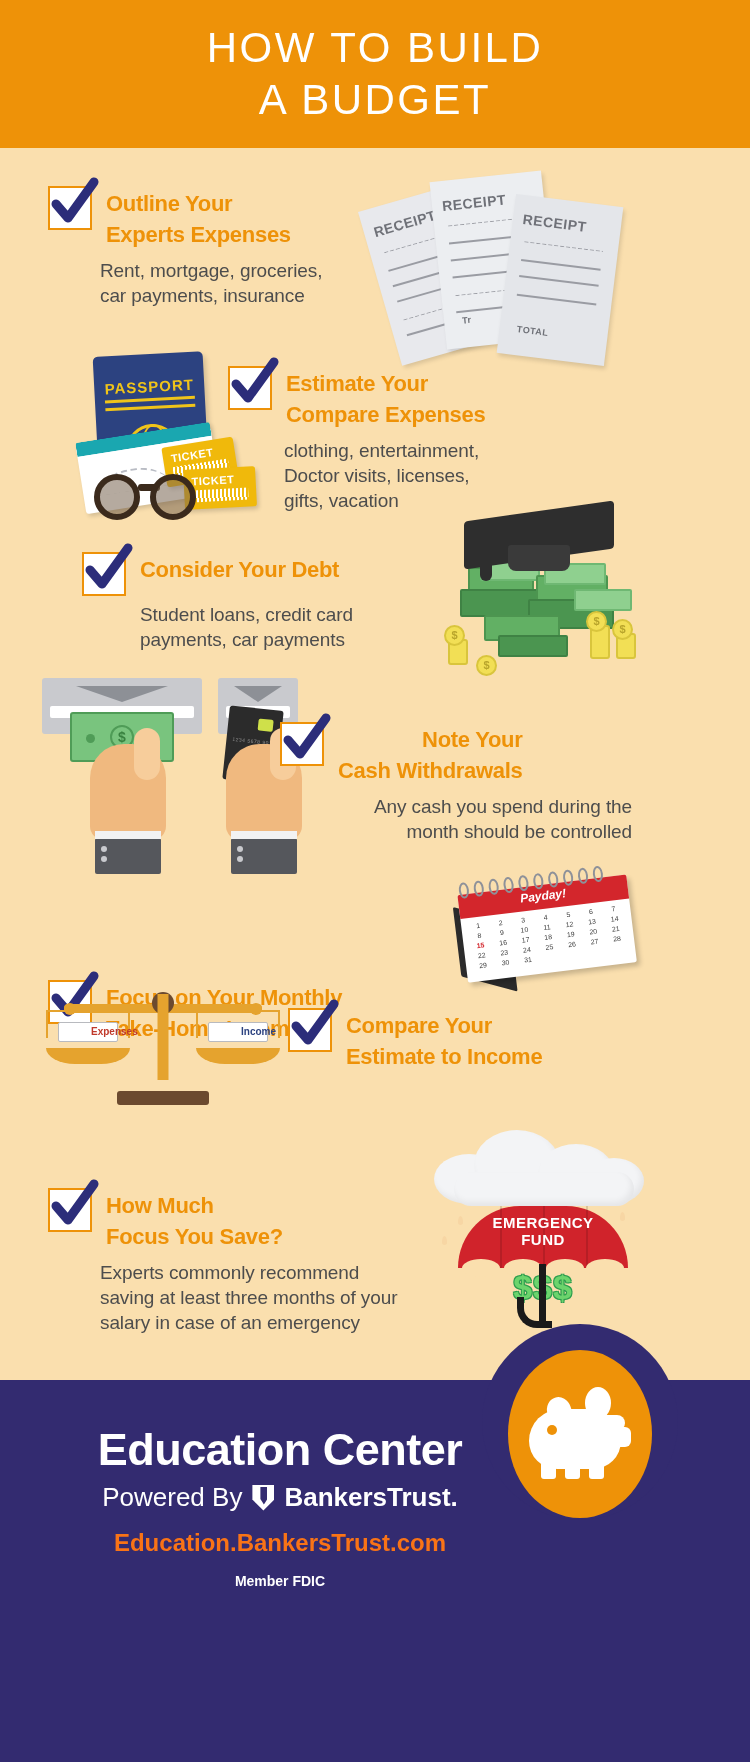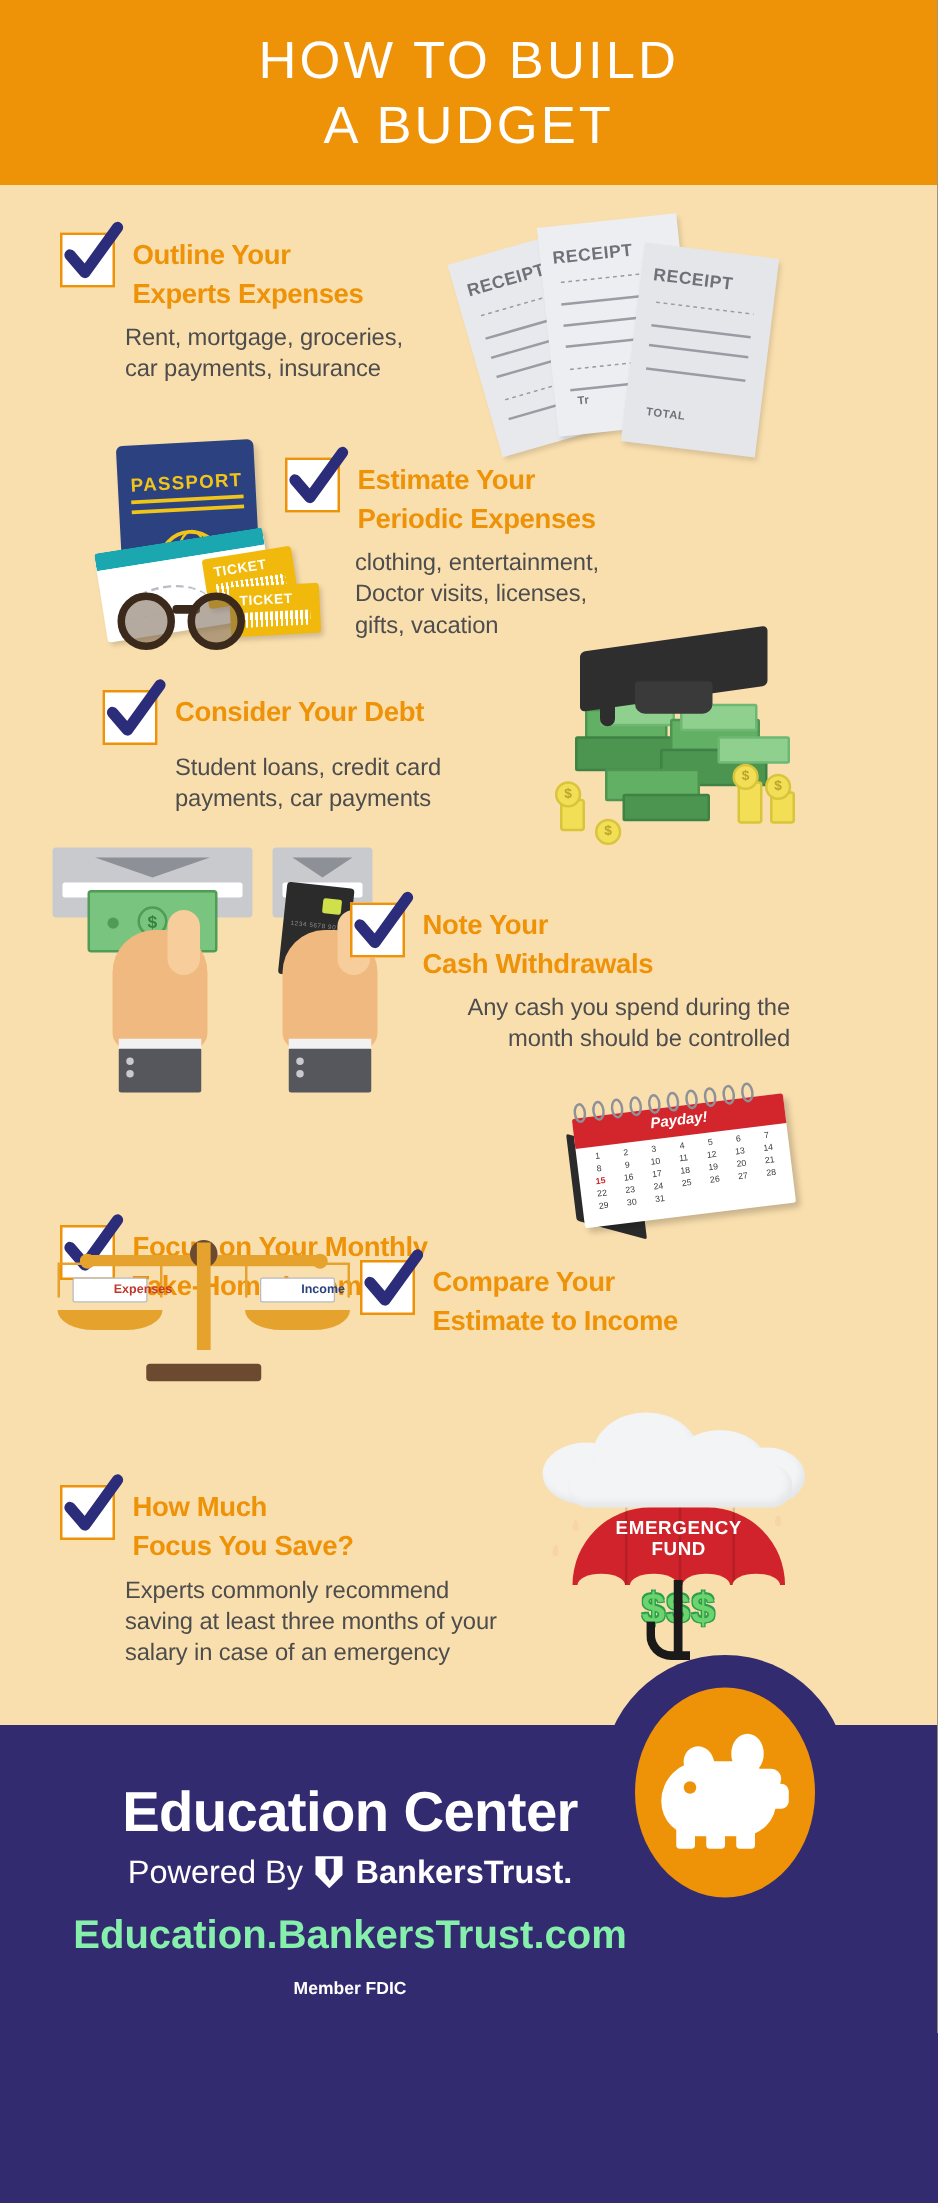--- a/index.html
+++ b/index.html
@@ -325,21 +325,21 @@
   .shield {
     display: inline-block; width: 22px; height: 26px; background: #ffffff;
     clip-path: polygon(0 0, 100% 0, 100% 58%, 50% 100%, 0 58%);
     position: relative;
   }
   .shield:after {
     content: ""; position: absolute; left: 8px; top: 2px; width: 7px; height: 18px;
     background: #332b70; clip-path: polygon(0 0, 100% 0, 100% 70%, 50% 100%, 0 70%);
   }
   .bt-name { font-weight: bold; font-size: 26px; color: #ffffff; }
-  .edu-url { margin-top: 16px; color: #86efac; font-size: 32px; font-weight: bold; }
+  .edu-url { margin-top: 16px; color: #f97316; font-size: 24px; font-weight: bold; }
   .fdic { margin-top: 16px; color: #ffffff; font-size: 14px; font-weight: bold; }
 </style>
 </head>
 <body>
 
 <div class="infographic">
 
   <div class="header">
     <div class="header-line">HOW TO BUILD</div>
     <div class="header-line">A BUDGET</div>
@@ -421,21 +421,21 @@
 
   <div class="step" style="left:228px; top:366px; width:330px;">
     <div class="step-head">
       <div class="checkbox">
         <svg class="tick" viewBox="0 0 56 56">
           <path d="M10 28 L22 42 L48 6" stroke="#2c2d7a" stroke-width="9" fill="none" stroke-linecap="round" stroke-linejoin="round"></path>
         </svg>
       </div>
       <div class="step-title">
         <div>Estimate Your</div>
-        <div>Periodic Expenses</div>
+        <div>Compare Expenses</div>
       </div>
     </div>
     <div class="step-body" style="margin:8px 0 0 56px;">
       <div>clothing, entertainment,</div>
       <div>Doctor visits, licenses,</div>
       <div>gifts, vacation</div>
     </div>
   </div>
 
   <div class="money">
@@ -515,21 +515,21 @@
     </div>
   </div>
 
   <div class="step align-right" style="left:280px; top:722px; width:352px;">
     <div class="step-head" style="justify-content:flex-start;">
       <div class="checkbox">
         <svg class="tick" viewBox="0 0 56 56">
           <path d="M10 28 L22 42 L48 6" stroke="#2c2d7a" stroke-width="9" fill="none" stroke-linecap="round" stroke-linejoin="round"></path>
         </svg>
       </div>
-      <div class="step-title" style="text-align:left;">
+      <div class="step-title" style="text-align:right;">
         <div>Note Your</div>
         <div>Cash Withdrawals</div>
       </div>
     </div>
     <div class="step-body" style="margin-top:8px; text-align:right; padding-left:56px;">
       <div>Any cash you spend during the</div>
       <div>month should be controlled</div>
     </div>
   </div>
 

